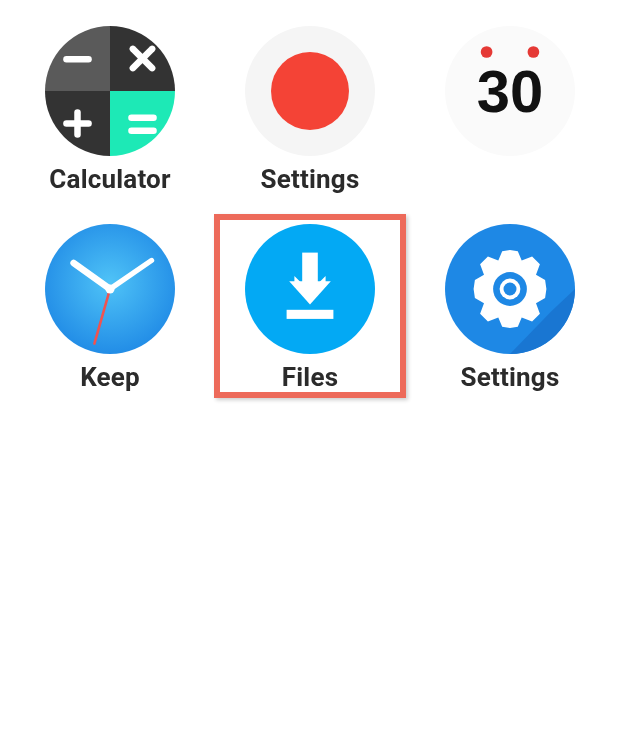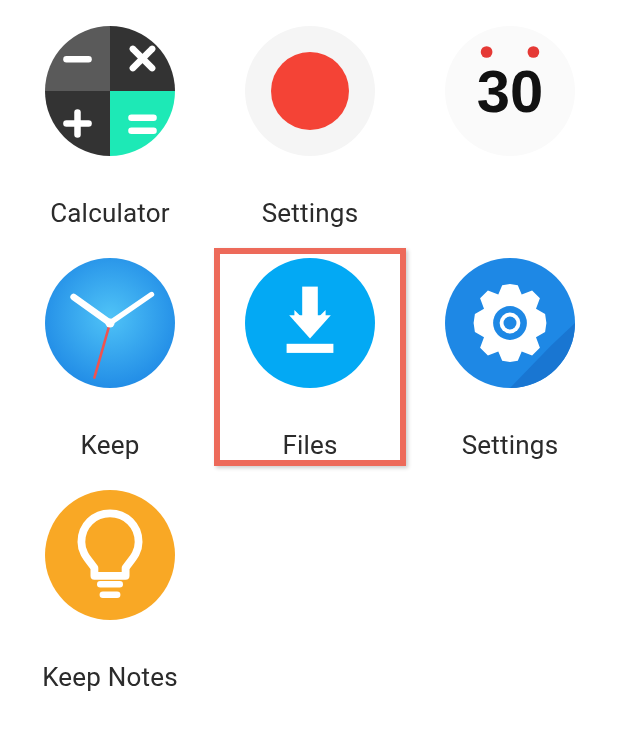--- a/index.html
+++ b/index.html
@@ -22,33 +22,32 @@
     width: 100%;
   }
   .app {
     display: flex;
     flex-direction: column;
     align-items: center;
     justify-content: flex-start;
     position: relative;
     padding: 6px 0 4px 0;
     cursor: pointer;
-    gap: 34px;
   }
   .icon-wrap {
     width: 130px;
     height: 130px;
     display:flex;
     align-items:center;
     justify-content:center;
   }
   .label {
     margin-top: 8px;
     font-size: 26px;
-    font-weight: 400;
+    font-weight: 700;
     letter-spacing: 0.2px;
     color: #2b2b2b;
     text-align:center;
   }
   .highlight {
     position:absolute;
     top:-4px;
     bottom:-2px;
     left:4px;
     right:4px;
@@ -164,27 +163,14 @@
           <path d="M0,-30 L6,-29 L9,-22 L17,-25 L23,-19 L20,-11 L27,-7 L28,0 L27,7 L20,11 L23,19 L17,25 L9,22 L6,29 L0,30 L-6,29 L-9,22 L-17,25 L-23,19 L-20,11 L-27,7 L-28,0 L-27,-7 L-20,-11 L-23,-19 L-17,-25 L-9,-22 L-6,-29 Z"></path>
         </g>
         <circle cx="50" cy="50" r="13" fill="#1e88e5"></circle>
         <circle cx="50" cy="50" r="8" fill="#fff"></circle>
         <circle cx="50" cy="50" r="5" fill="#1e88e5"></circle>
       </svg>
     </div>
     <div class="label">Settings</div>
   </div>
 
-  <div class="app">
-    <div class="icon-wrap">
-      <svg width="130" height="130" viewBox="0 0 100 100">
-        <circle cx="50" cy="50" r="50" fill="#f9a825"></circle>
-        <g fill="none" stroke="#fff" stroke-width="6" stroke-linecap="round" stroke-linejoin="round">
-          <path d="M50 18 C62 18 72 27 72 40 C72 49 66 54 62 60 L62 66 L38 66 L38 60 C34 54 28 49 28 40 C28 27 38 18 50 18 Z"></path>
-        </g>
-        <rect x="40" y="70" width="20" height="5" rx="2.5" fill="#fff"></rect>
-        <rect x="42" y="78" width="16" height="5" rx="2.5" fill="#fff"></rect>
-      </svg>
-    </div>
-    <div class="label">Keep Notes</div>
-  </div>
 
 </div>
 
 </body></html>

